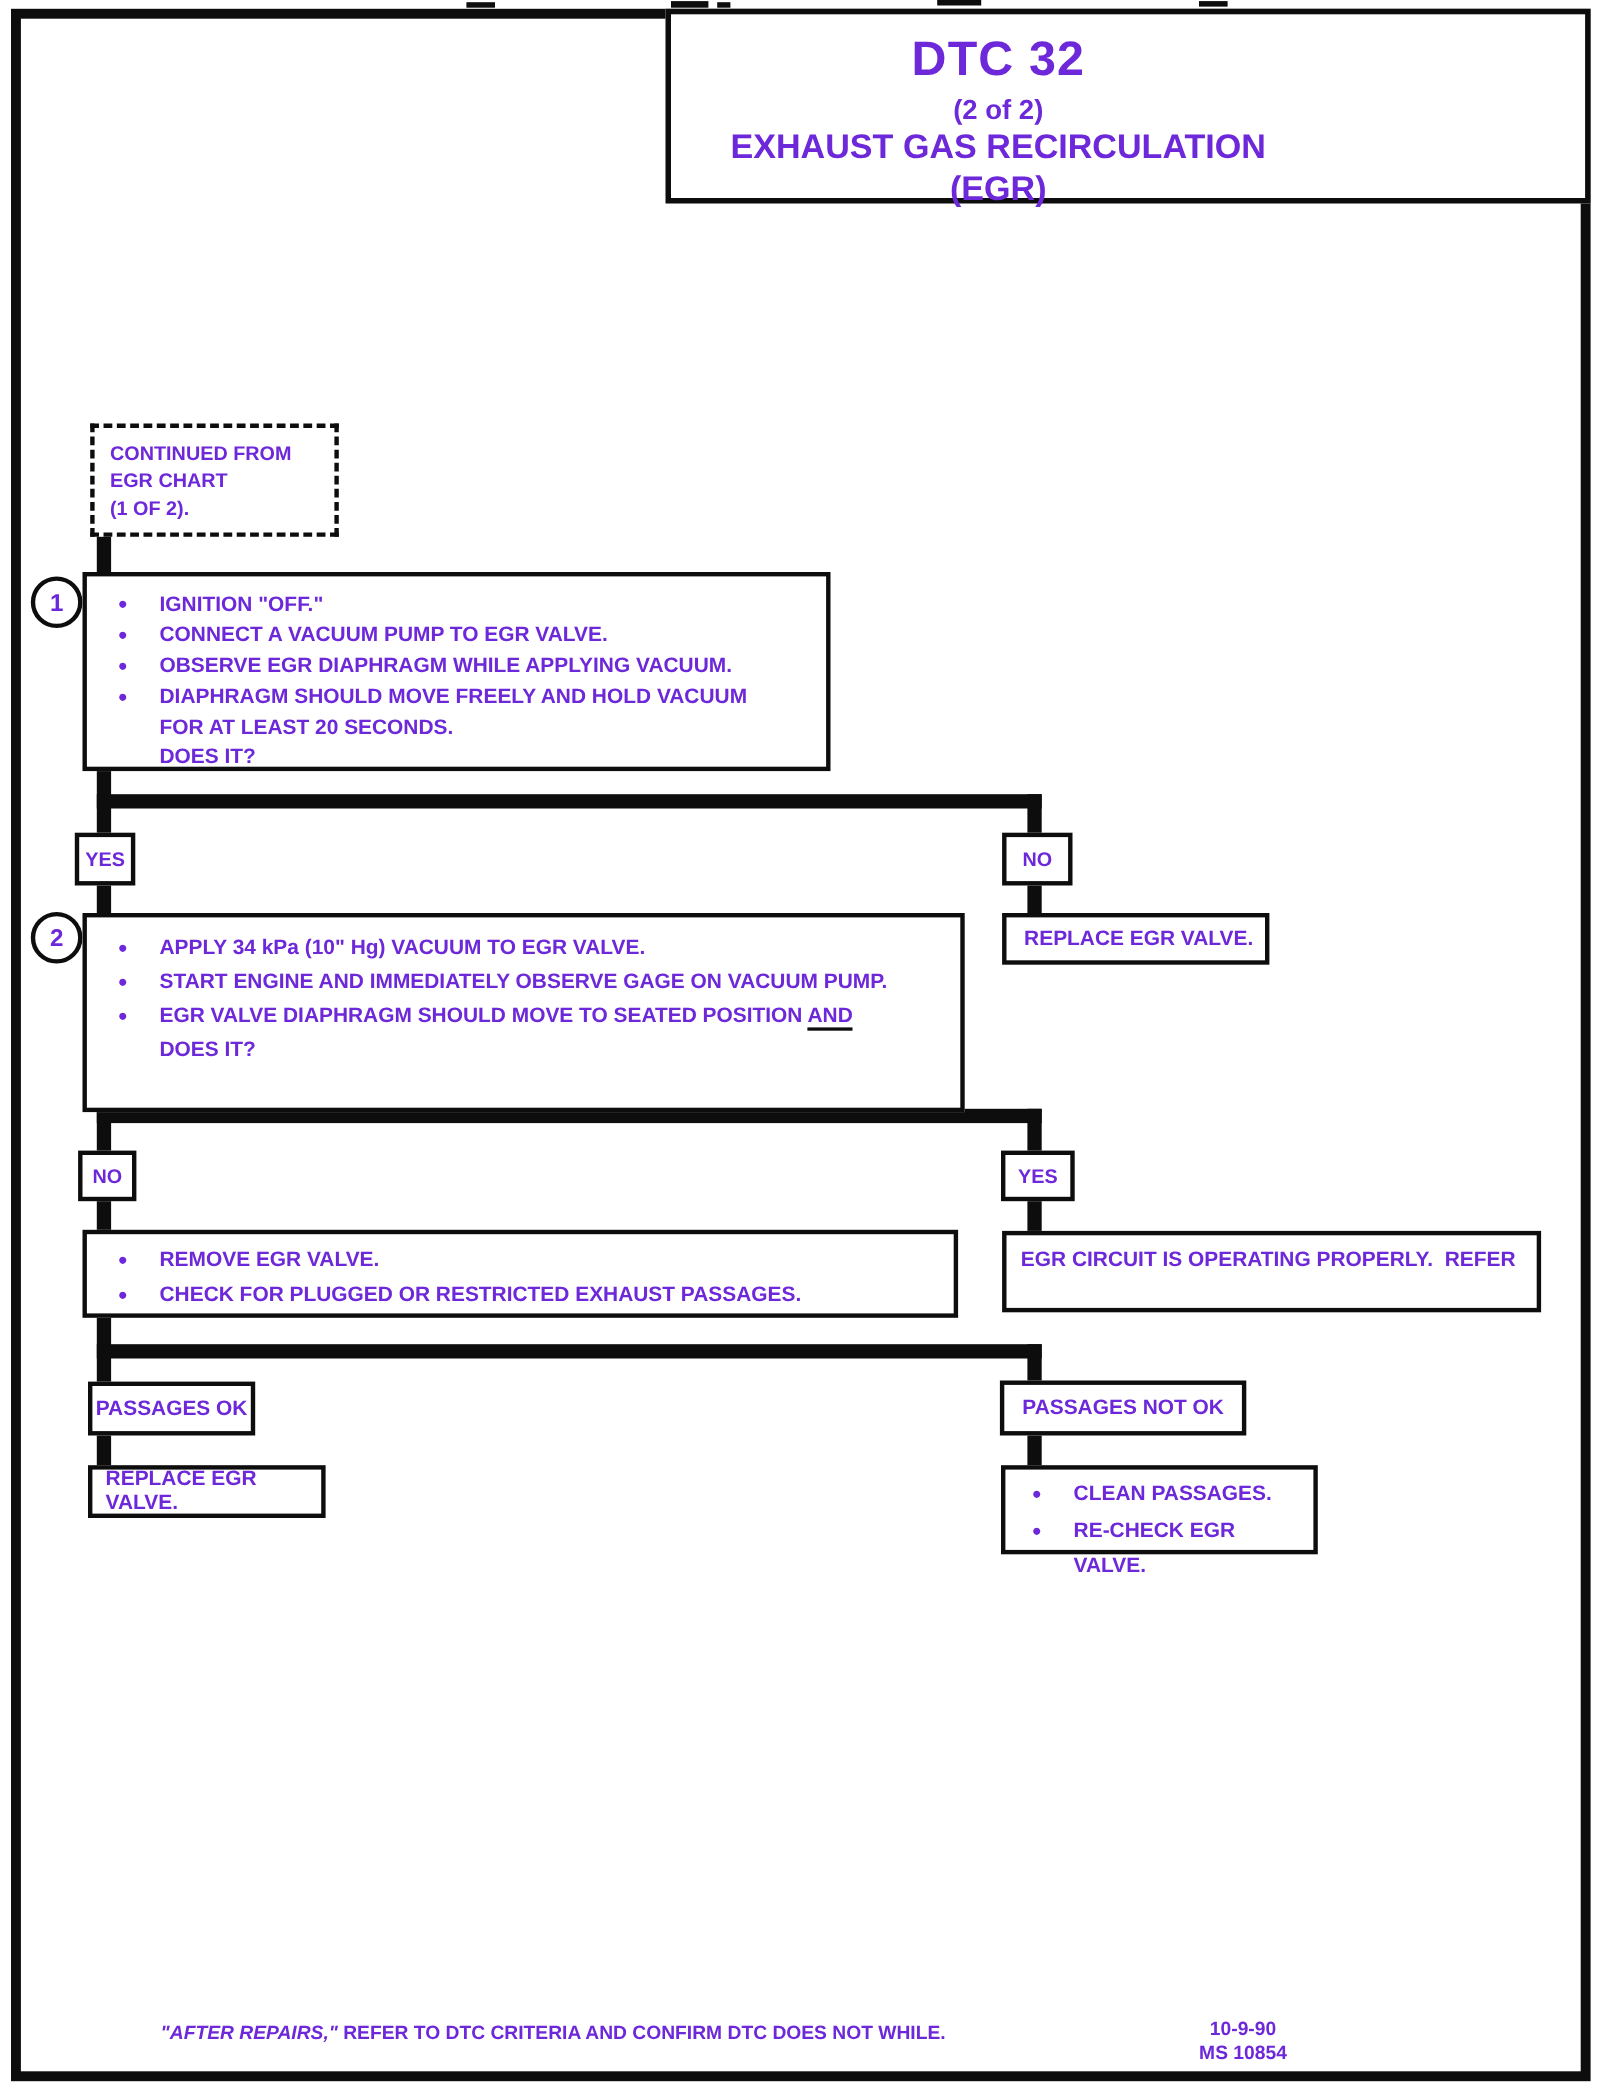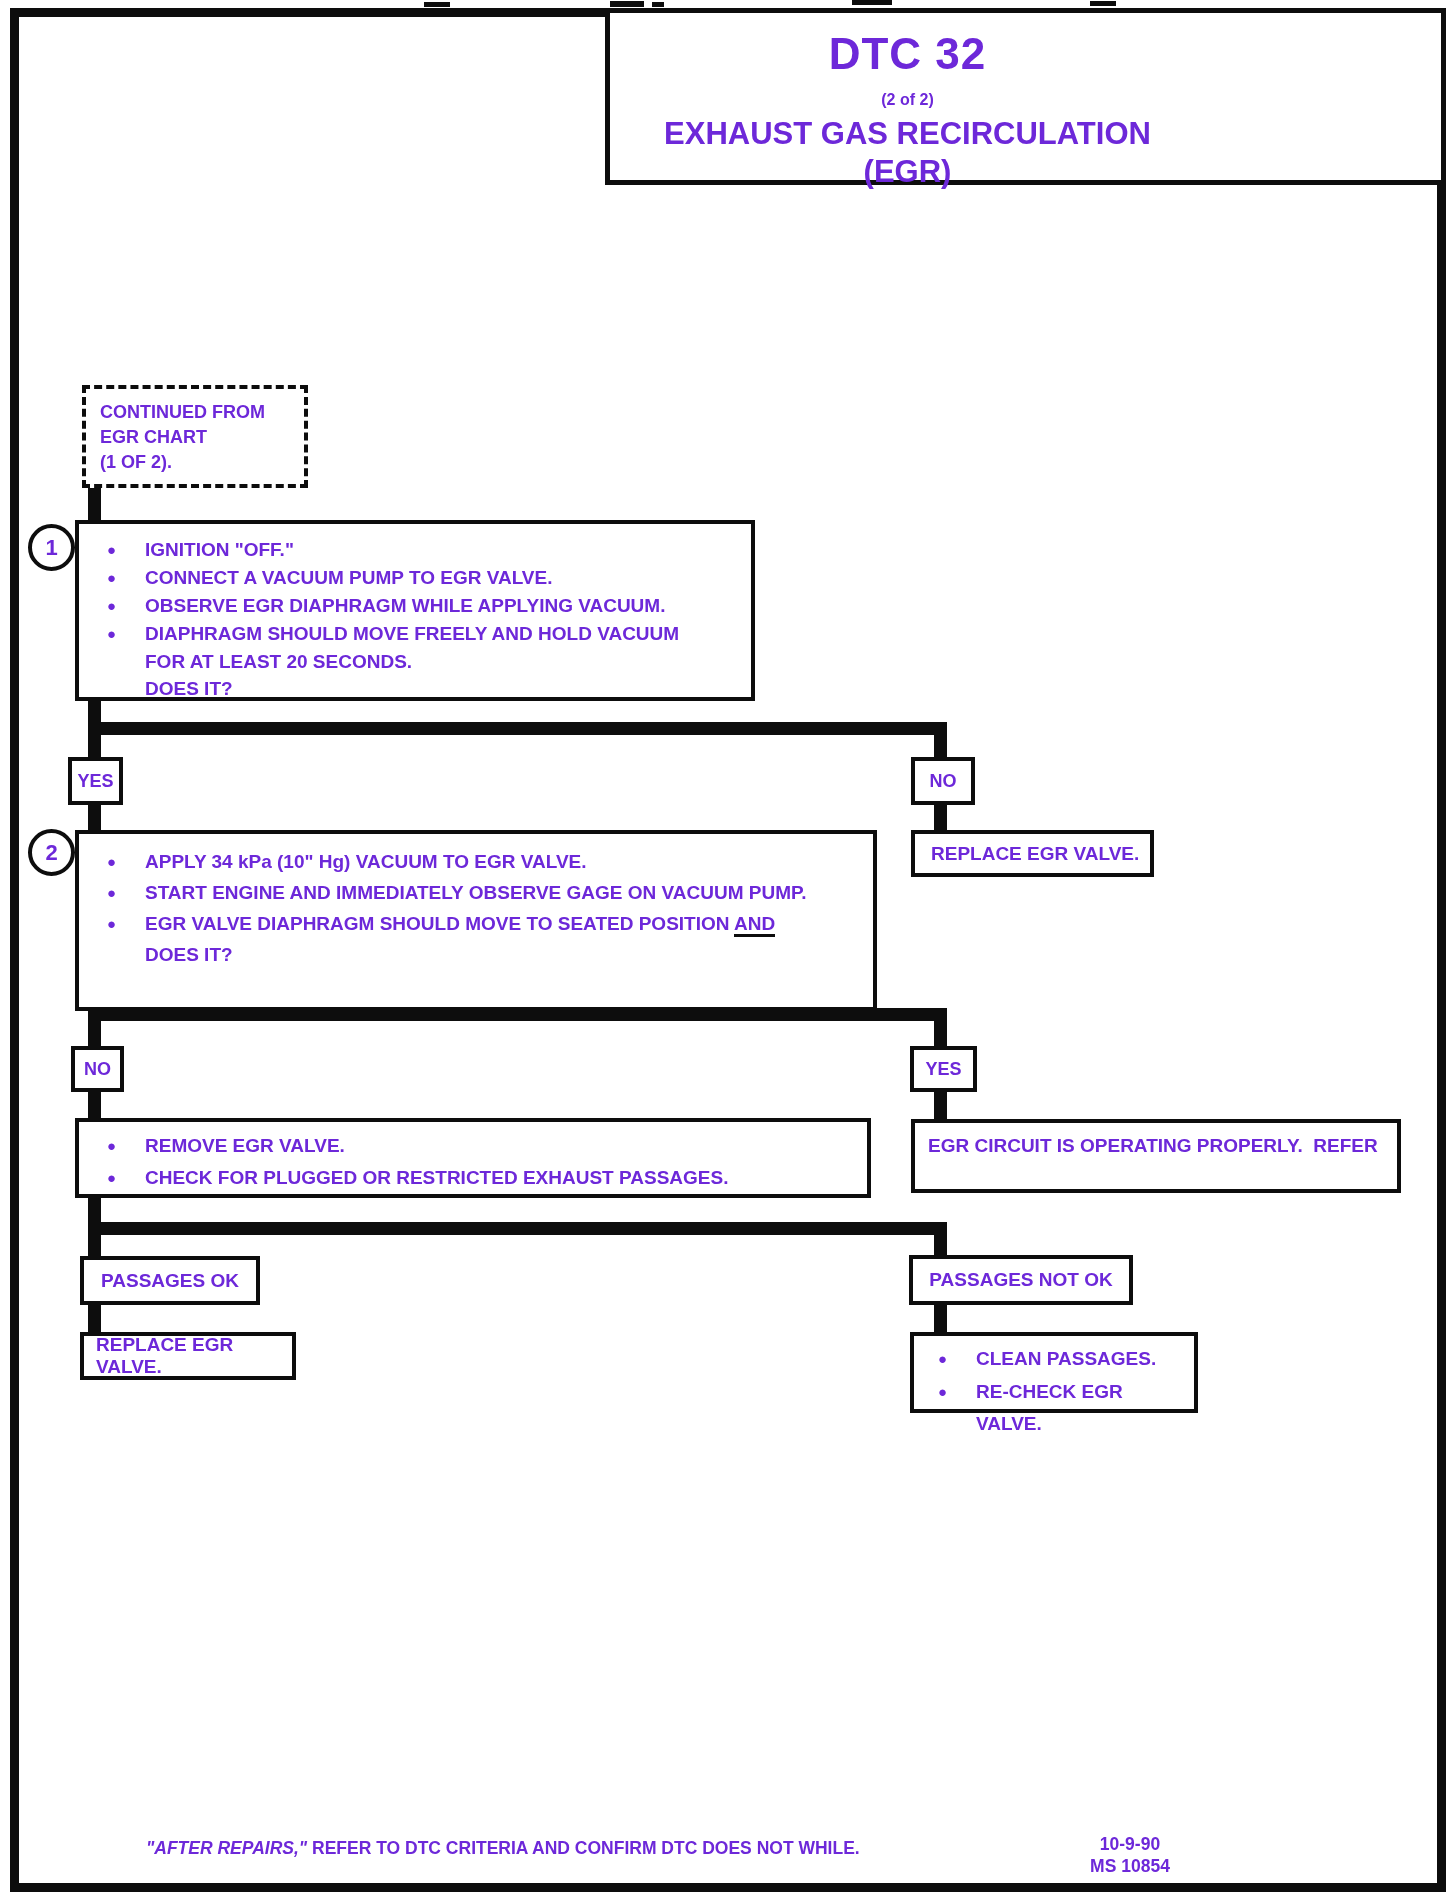--- a/index.html
+++ b/index.html
@@ -7,21 +7,21 @@
     position:relative;width:1456px;height:1902px;background:#ffffff;overflow:hidden;
     font-family:"Liberation Sans","DejaVu Sans",sans-serif;font-weight:bold;color:#6d28d9;padding-left:36px;
   }
   .pborder{position:absolute;left:10px;top:8px;width:1436px;height:1884px;
     border:9px solid #0d0d0d;box-sizing:border-box;z-index:0;}
   .mark{position:absolute;background:#0d0d0d;z-index:4;}
   .titlebox{position:absolute;left:605px;top:8px;width:841px;height:177px;background:#ffffff;
     border:5px solid #0d0d0d;box-sizing:border-box;z-index:3;}
   .tin{position:absolute;left:10px;top:14px;width:575px;text-align:center;}
   .t1{font-size:44px;line-height:54px;letter-spacing:1px;}
-  .t2{font-size:16px;line-height:30px;margin-top:4px;text-align:center;}
+  .t2{font-size:25px;line-height:30px;margin-top:4px;text-align:center;}
   .t3{font-size:31px;line-height:38px;text-align:center;}
   .node{position:absolute;background:#ffffff;border:4px solid #0d0d0d;box-sizing:border-box;z-index:2;}
   .dashed{border:4px dashed #0d0d0d;}
   .vl{position:absolute;background:#0d0d0d;width:13px;z-index:1;}
   .hl{position:absolute;background:#0d0d0d;height:13px;z-index:1;}
   .circ{position:absolute;width:47px;height:47px;border:4px solid #0d0d0d;border-radius:50%;
     box-sizing:border-box;text-align:center;line-height:39px;font-size:22px;background:#ffffff;z-index:2;}
   .brow{display:flex;align-items:flex-start;}
   .bm{flex:0 0 38px;width:38px;}
   .bm::before{content:"●";font-size:15px;position:relative;top:-1px;}
@@ -145,21 +145,21 @@
     <div class="brow">
         <span class="bm"></span>
         <span class="t">CHECK FOR PLUGGED OR RESTRICTED EXHAUST PASSAGES.</span>
       </div>
   </div>
 
   <div class="node egrokbox">
     <div class="t">EGR CIRCUIT IS OPERATING PROPERLY.  REFER</div>
   </div>
 
-  <div class="lab" style="left:80px;top:1256px;width:180px;height:49px;font-size:19px;">PASSAGES OK</div>
+  <div class="lab" style="left:80px;top:1256px;width:152px;height:49px;font-size:19px;">PASSAGES OK</div>
   <div class="lab" style="left:909px;top:1255px;width:224px;height:50px;font-size:19px;">PASSAGES NOT OK</div>
   <div class="lab start" style="left:80px;top:1332px;width:216px;height:48px;padding-left:12px;font-size:19px;">REPLACE EGR VALVE.</div>
 
   <div class="node cleanbox">
     <div class="brow">
         <span class="bm"></span>
         <span class="t">CLEAN PASSAGES.</span>
       </div>
     <div class="brow">
         <span class="bm"></span>

